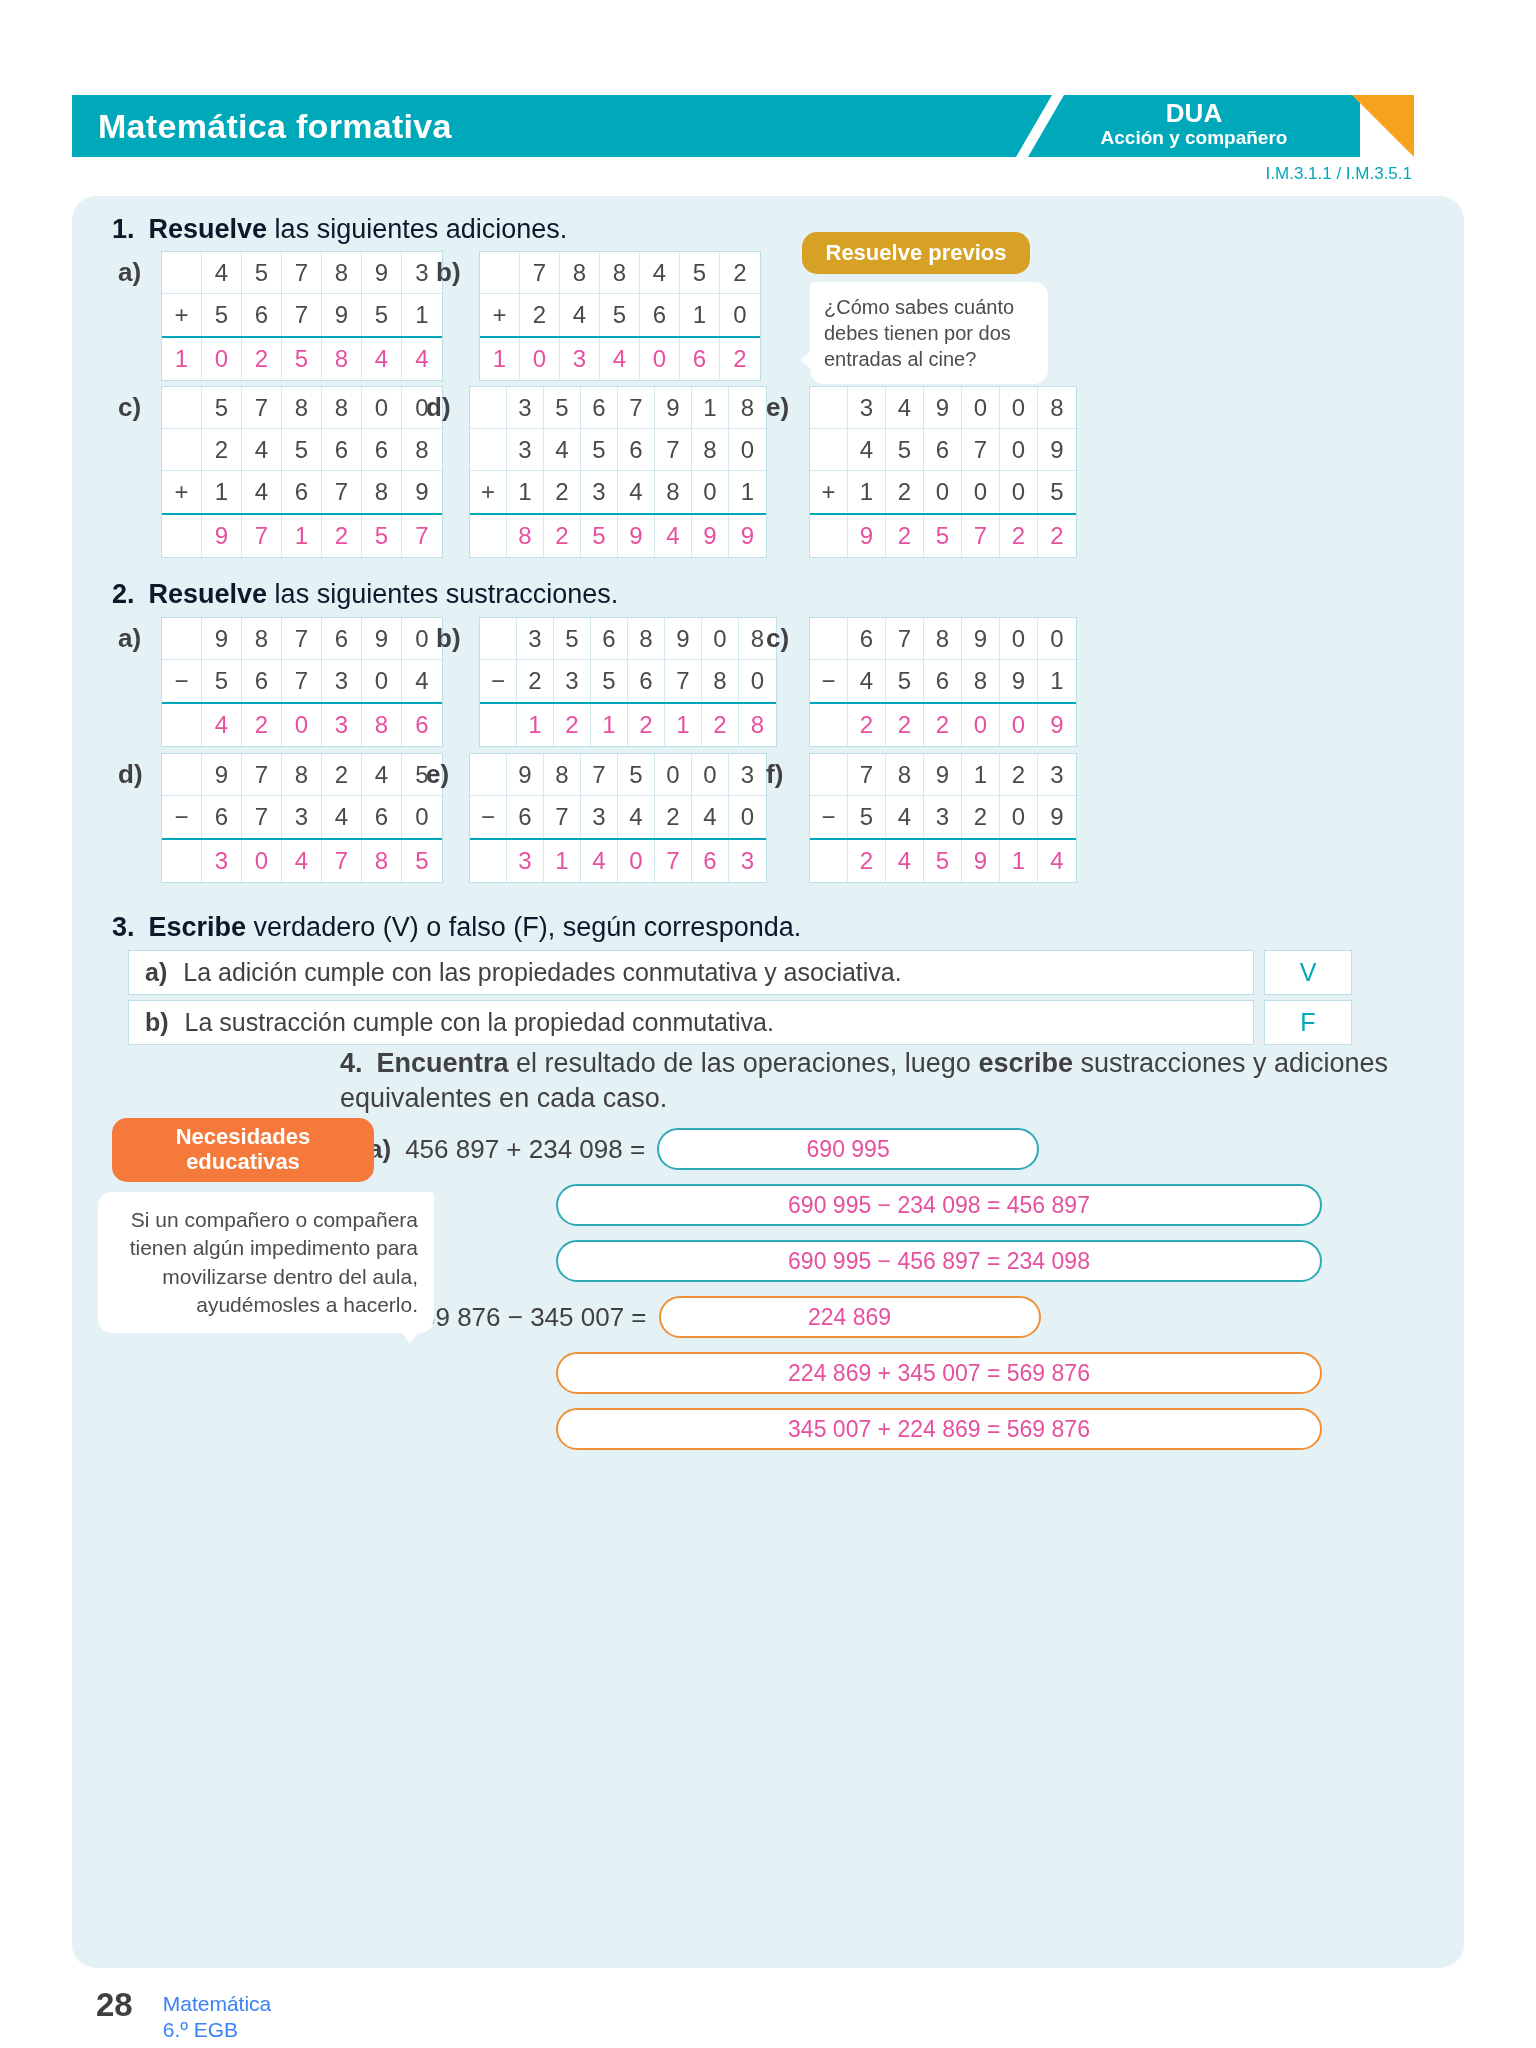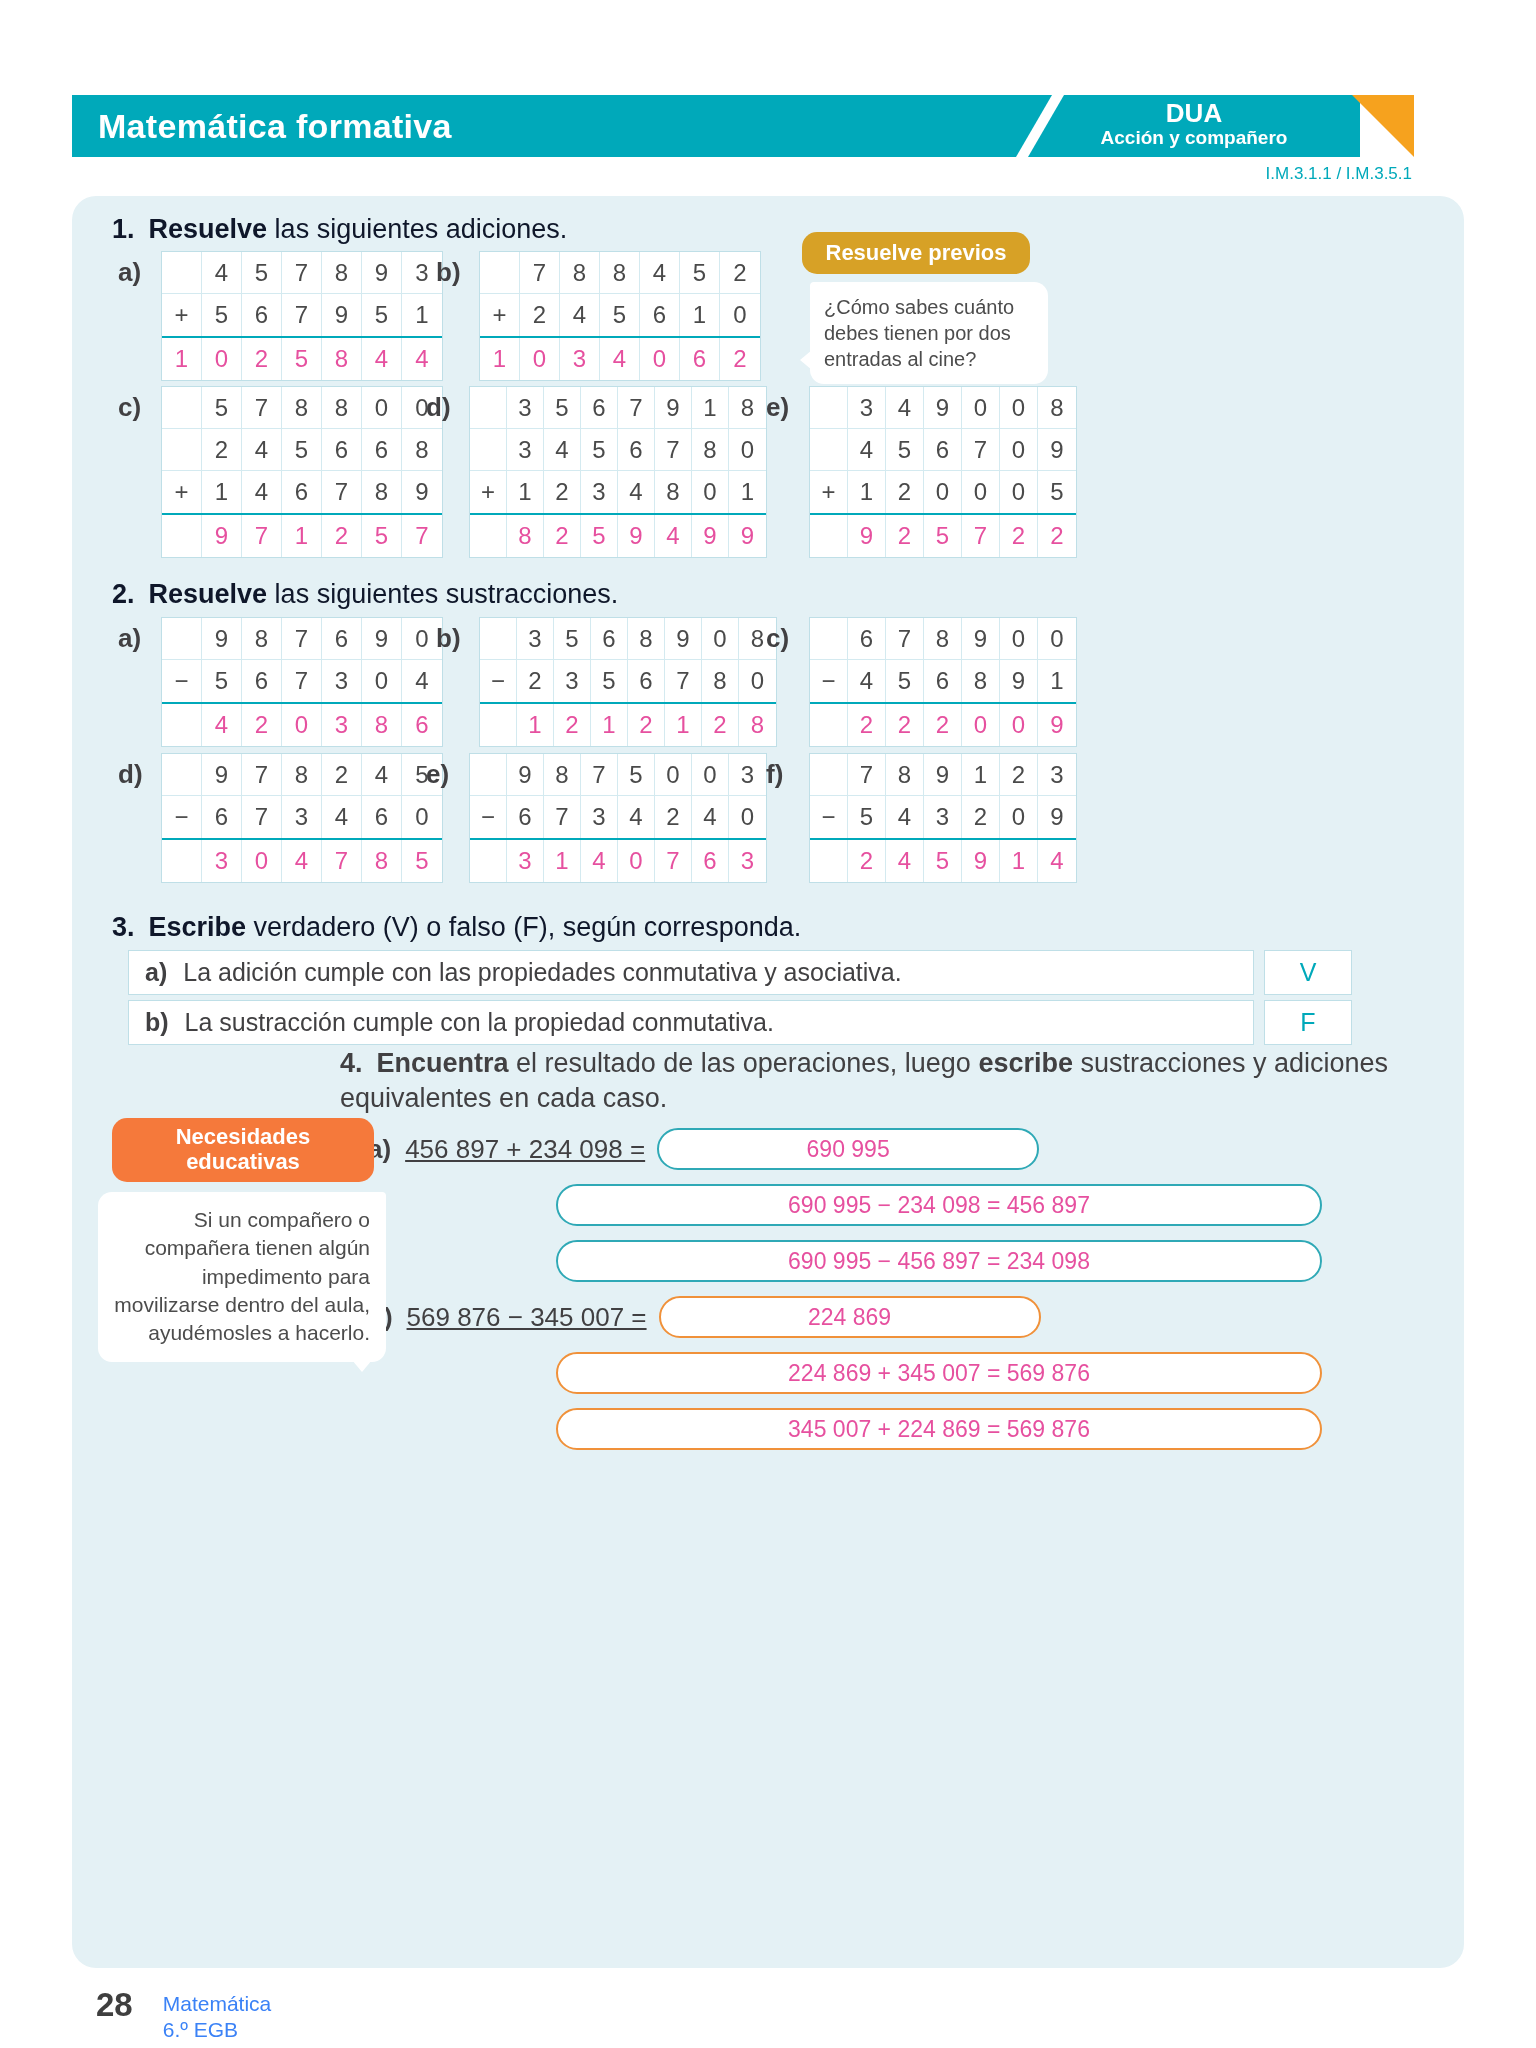--- a/index.html
+++ b/index.html
@@ -41,39 +41,39 @@
 
   
   .side-label { position:absolute; border-radius:15px; color:#fff; font-weight:bold; text-align:center;
     display:flex; flex-direction:column; align-items:center; justify-content:center; }
   .saberes-label { left:730px; top:36px; width:228px; height:42px; background:#d7a126; font-size:22px; }
   .saberes-bubble { position:absolute; left:738px; top:86px; width:238px; background:#fff; border-radius:4px 14px 14px 14px;
     padding:12px 14px; font-size:20px; line-height:1.3; color:#4c4c4c; }
   .saberes-bubble::before { content:""; position:absolute; left:-10px; bottom:14px; width:0; height:0;
     border-top:10px solid transparent; border-bottom:10px solid transparent; border-right:12px solid #fff; }
   .nec-label { left:40px; top:922px; width:262px; height:64px; background:#f5793b; font-size:22px; line-height:1.12; }
-  .nec-bubble { position:absolute; left:26px; top:996px; width:288px; background:#fff; border-radius:14px 4px 14px 14px;
+  .nec-bubble { position:absolute; left:26px; top:996px; width:336px; background:#fff; border-radius:14px 4px 14px 14px;
     padding:14px 16px; font-size:21px; line-height:1.35; color:#4c4c4c; text-align:right; }
   .nec-bubble::after { content:""; position:absolute; right:14px; bottom:-10px; width:0; height:0;
     border-left:10px solid transparent; border-right:10px solid transparent; border-top:12px solid #fff; }
 
   
   .q3-rows { position:absolute; left:56px; top:754px; width:1224px; display:flex; flex-direction:column; gap:5px; }
   .q3-row { display:flex; gap:10px; }
   .q3-statement { flex:1; background:#fff; border:1px solid #bfdfe7; height:45px; display:flex; align-items:center;
     padding-left:16px; font-size:25px; color:#414042; }
   .q3-label { font-weight:bold; margin-right:16px; }
   .q3-answer { width:88px; background:#fff; border:1px solid #bfdfe7; height:45px; display:flex; align-items:center;
     justify-content:center; font-size:25px; color:#00a9ba; }
 
   
   .q4-head { position:absolute; left:268px; top:850px; width:1086px; font-size:27px; line-height:1.3; white-space:normal; }
   .q4-row { position:absolute; left:296px; display:flex; align-items:center; }
   .q4-label { font-weight:bold; font-size:26px; margin-right:14px; }
-  .q4-expr { font-size:26px; margin-right:12px; white-space:nowrap;text-decoration:underline; }
+  .q4-expr { font-size:26px; margin-right:12px; white-space:nowrap; }
   .capsule { height:42px; border-radius:21px; background:#fff; display:flex; align-items:center; justify-content:center;
     font-size:23px; color:#e6509f; }
   .capsule.teal { border:2px solid #2fa9b6; }
   .capsule.orange { border:2px solid #f0913a; }
   .cap-result { width:382px; }
   .cap-wide { position:absolute; left:484px; width:766px; }
 
   
   .footer { position:absolute; left:96px; top:1986px; display:flex; align-items:flex-start; gap:30px; }
   .footer-page { font-size:33px; font-weight:bold; color:#3f3f3f; }

